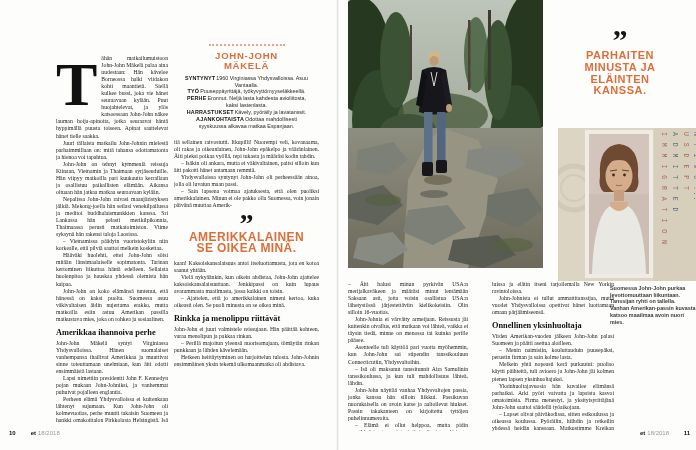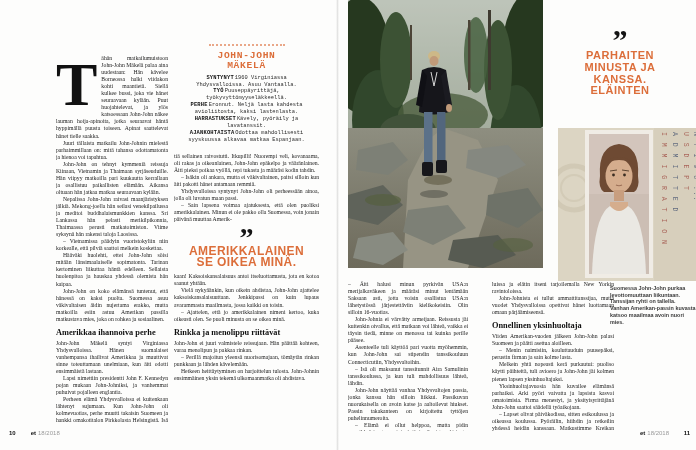--- a/index.html
+++ b/index.html
@@ -10,21 +10,21 @@
   
   .col{position:absolute;font-size:5.7px;line-height:7.05px;text-align:justify;
        overflow:hidden;color:#1c1c1c;}
   .col p{margin:0;text-indent:7px;}
   .col p.ni{text-indent:0;}
   .dropcap{float:left;font-size:62px;line-height:50px;font-weight:bold;color:#111;
            margin:4px 4px 6px 0;}
   h3.sec{font-size:8.3px;line-height:9.5px;margin:5px 0 2.5px;font-weight:bold;
          text-align:left;color:#111;}
   
-  .sidebar{text-align:center;font-family:Liberation Mono, monospace;padding:0 9px;margin-bottom:9px;}
+  .sidebar{text-align:center;font-family:Liberation Sans, sans-serif;padding:0 9px;margin-bottom:9px;}
   .sb-dots{width:76px;height:0;margin:0 auto 5px;border-top:2px dotted #eec5a8;}
   .sb-title{font-weight:bold;font-size:9.6px;line-height:9.8px;letter-spacing:.7px;}
   .sb-facts{margin-top:4px;font-size:5.4px;line-height:6.9px;color:#2b2b2b;}
   .fact{margin:0;}
   .fact-label{font-weight:bold;letter-spacing:.2px;margin-right:1px;color:#111;}
   
   .pullquote{text-align:center;font-family:"Liberation Sans",sans-serif;margin:7px 0 6px;}
   .pq-mark{display:block;font-family:"Liberation Serif",serif;font-weight:bold;
            font-size:28px;line-height:16px;color:#141414;}
   .pq-line{font-weight:bold;font-size:12px;line-height:10.6px;letter-spacing:.4px;}
@@ -168,22 +168,22 @@
       <rect x="74" y="162" width="11" height="14" rx="2" fill="#17171b"></rect>
       <rect x="88" y="160" width="11" height="13" rx="2" fill="#17171b"></rect>
       <ellipse cx="101" cy="108" rx="3" ry="4" fill="#c09a79"></ellipse>
     </g>
   </svg>
 
   <div class="rail-quote">
     <span class="pq-mark">”</span>
     <div class="pq-line accent" style="color: rgb(220, 110, 58);">PARHAITEN</div>
     <div class="pq-line accent" style="color: rgb(220, 110, 58);">MINUSTA JA</div>
+    <div class="pq-line accent" style="color: rgb(220, 110, 58);">ELÄINTEN</div>
     <div class="pq-line accent" style="color: rgb(220, 110, 58);">KANSSA.</div>
-    <div class="pq-line accent" style="color: rgb(220, 110, 58);">ELÄINTEN</div>
   </div>
 
   <svg class="passport" viewBox="0 0 138 153" aria-hidden="true">
     <rect width="138" height="153" fill="#dcd5c3"></rect>
     <rect x="96" width="42" height="153" fill="#d7cfbc"></rect>
     <circle cx="16" cy="60" r="22" fill="none" stroke="#c9c1ab" stroke-width="5" opacity="0.6"></circle>
     <circle cx="16" cy="60" r="13" fill="none" stroke="#c9c1ab" stroke-width="2" opacity="0.5"></circle>
 
     <rect x="27" y="2" width="68" height="148" fill="#f0ece5"></rect>
     <rect x="31" y="6" width="60" height="140" fill="#ccbeb4"></rect>

